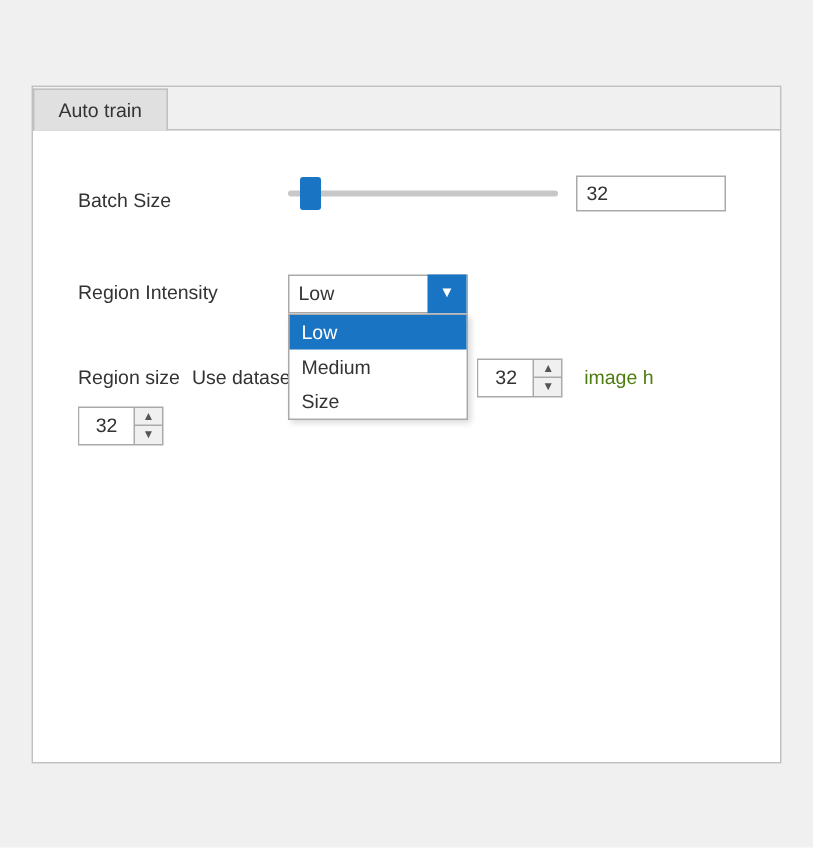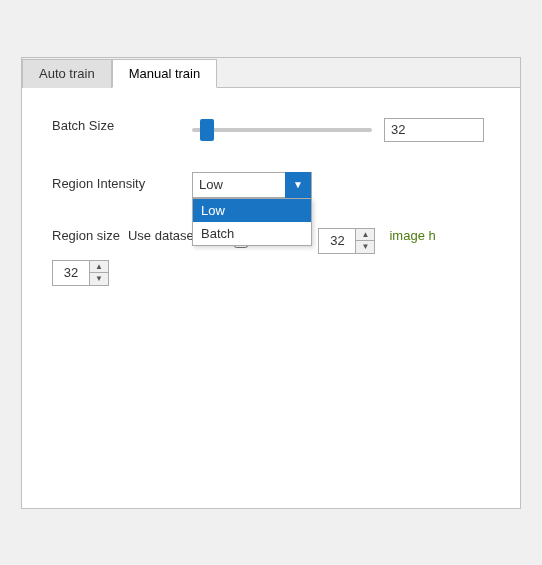--- a/index.html
+++ b/index.html
@@ -53,22 +53,22 @@
       z-index: 1;
     }
 
     .tab-content {
       padding: 30px 30px 20px 30px;
       position: relative;
     }
 
     .form-row {
       display: flex;
-      align-items: flex-start;
-      margin-bottom: 30px;
+      align-items: flex-end;
+      margin-bottom: 42px;
     }
 
     .label {
       width: 140px;
       color: #333;
       flex-shrink: 0;
     }
 
     
     .slider-container {
@@ -164,20 +164,21 @@
     }
 
     .dropdown-option.selected {
       background: #1a74c4;
       color: #fff;
     }
 
     
     .region-row {
       display: flex;
+      align-items: center;
       flex-wrap: wrap;
       gap: 6px;
     }
 
     .region-label {
       color: #333;
       margin-right: 2px;
     }
 
     .dataset-label {
@@ -244,21 +245,20 @@
     .spinner-btn:first-child {
       border-bottom: 1px solid #aaa;
     }
   </style>
 </head>
 <body>
 
 <div class="main-container">
   <div class="tabs-bar">
     <div class="tab">Auto train</div>
-    <div class="tab active">Manual train</div>
   </div>
 
   <div class="tab-content">
 
     <div class="form-row">
       <div class="label">Batch Size</div>
       <div class="slider-container">
         <div class="slider-wrapper">
           <input type="range" min="0" max="100" value="5" style="">
         </div>
@@ -274,21 +274,22 @@
           
           <div style="display:flex; align-items:center; border:1px solid #aaa; width:120px; height:26px; background:#fff; cursor:pointer; position:relative;">
             <span style="flex:1; padding: 0 6px; font-size:13px; color:#333;">Low</span>
             <div style="width:26px; height:26px; background:#1a74c4; display:flex; align-items:center; justify-content:center;">
               <span style="color:white; font-size:10px;">▼</span>
             </div>
           </div>
           
           <div class="dropdown-list">
             <div class="dropdown-option selected">Low</div>
-            <div class="dropdown-option">Batch</div>
+            <div class="dropdown-option">Medium</div>
+            <div class="dropdown-option">Size</div>
           </div>
         </div>
       </div>
     </div>
 
     <div class="region-row">
       <span class="region-label">Region size</span>
       <span class="dataset-label">Use dataset size</span>
       <div class="checkbox-wrapper">
         <input type="checkbox" style="">

